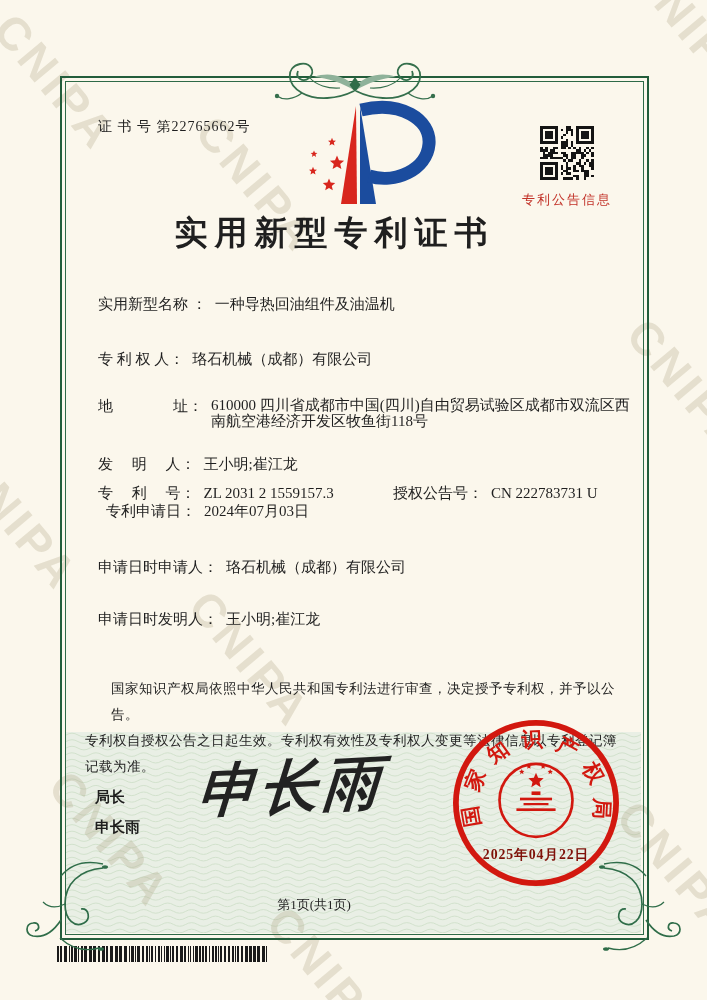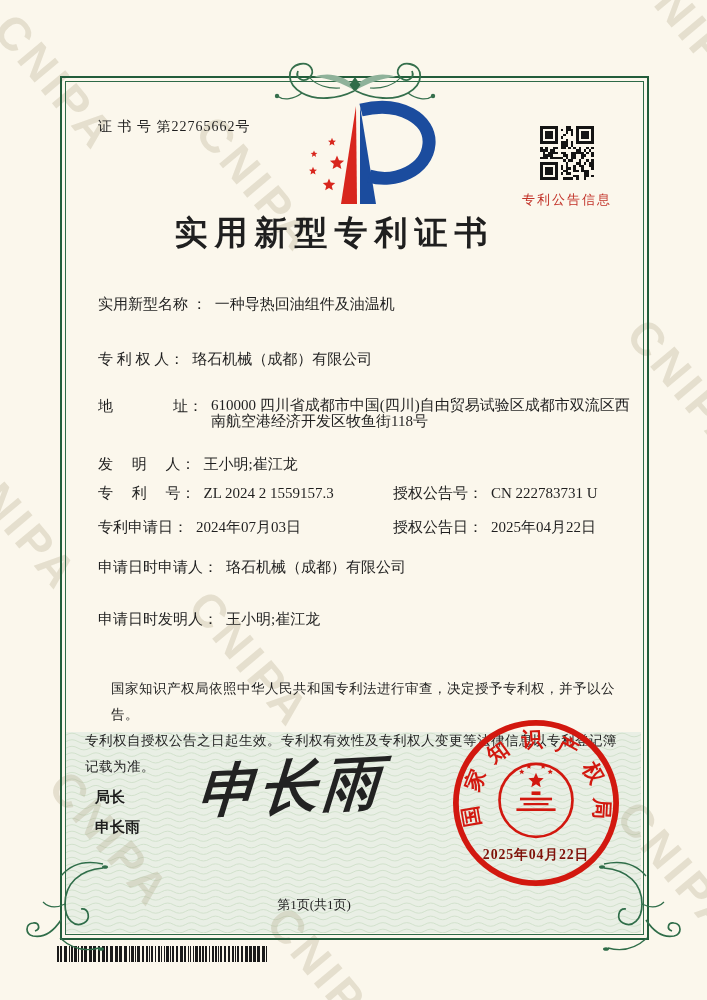--- a/index.html
+++ b/index.html
@@ -315,30 +315,27 @@
 <div class="row" style="top:350px;">
   <span class="lbl">专 利 权 人：</span><span class="val">珞石机械（成都）有限公司</span>
 </div>
 <div class="row addr-row" style="top:397px;">
   <span class="lbl">地　　　　址：</span><span class="val">610000 四川省成都市中国(四川)自由贸易试验区成都市双流区西南航空港经济开发区牧鱼街118号</span>
 </div>
 <div class="row" style="top:455px;">
   <span class="lbl">发　 明　 人：</span><span class="val">王小明;崔江龙</span>
 </div>
 <div class="row" style="top:484px;width:540px;">
-  <span class="lbl">专　 利　 号：</span><span class="val">ZL 2024 2 1559157.3</span>
+  <span class="lbl">专　 利　 号：</span><span class="val">ZL 2031 2 1559157.3</span>
   <span class="pair2">
     <span class="lbl">授权公告号：</span><span class="val">CN 222783731 U</span>
   </span>
 </div>
-<div class="row" style="top:518px;width:540px;">
+<div class="row" style="top:502px;width:540px;margin-left:8px;">
   <span class="lbl">专利申请日：</span><span class="val">2024年07月03日</span>
-  <span class="pair2">
-    <span class="lbl">授权公告日：</span><span class="val">2025年04月22日</span>
-  </span>
 </div>
 <div class="row" style="top:558px;">
   <span class="lbl">申请日时申请人：</span><span class="val">珞石机械（成都）有限公司</span>
 </div>
 <div class="row" style="top:610px;">
   <span class="lbl">申请日时发明人：</span><span class="val">王小明;崔江龙</span>
 </div>
 
 <div class="legal">
   <div class="l1">国家知识产权局依照中华人民共和国专利法进行审查，决定授予专利权，并予以公告。</div>

